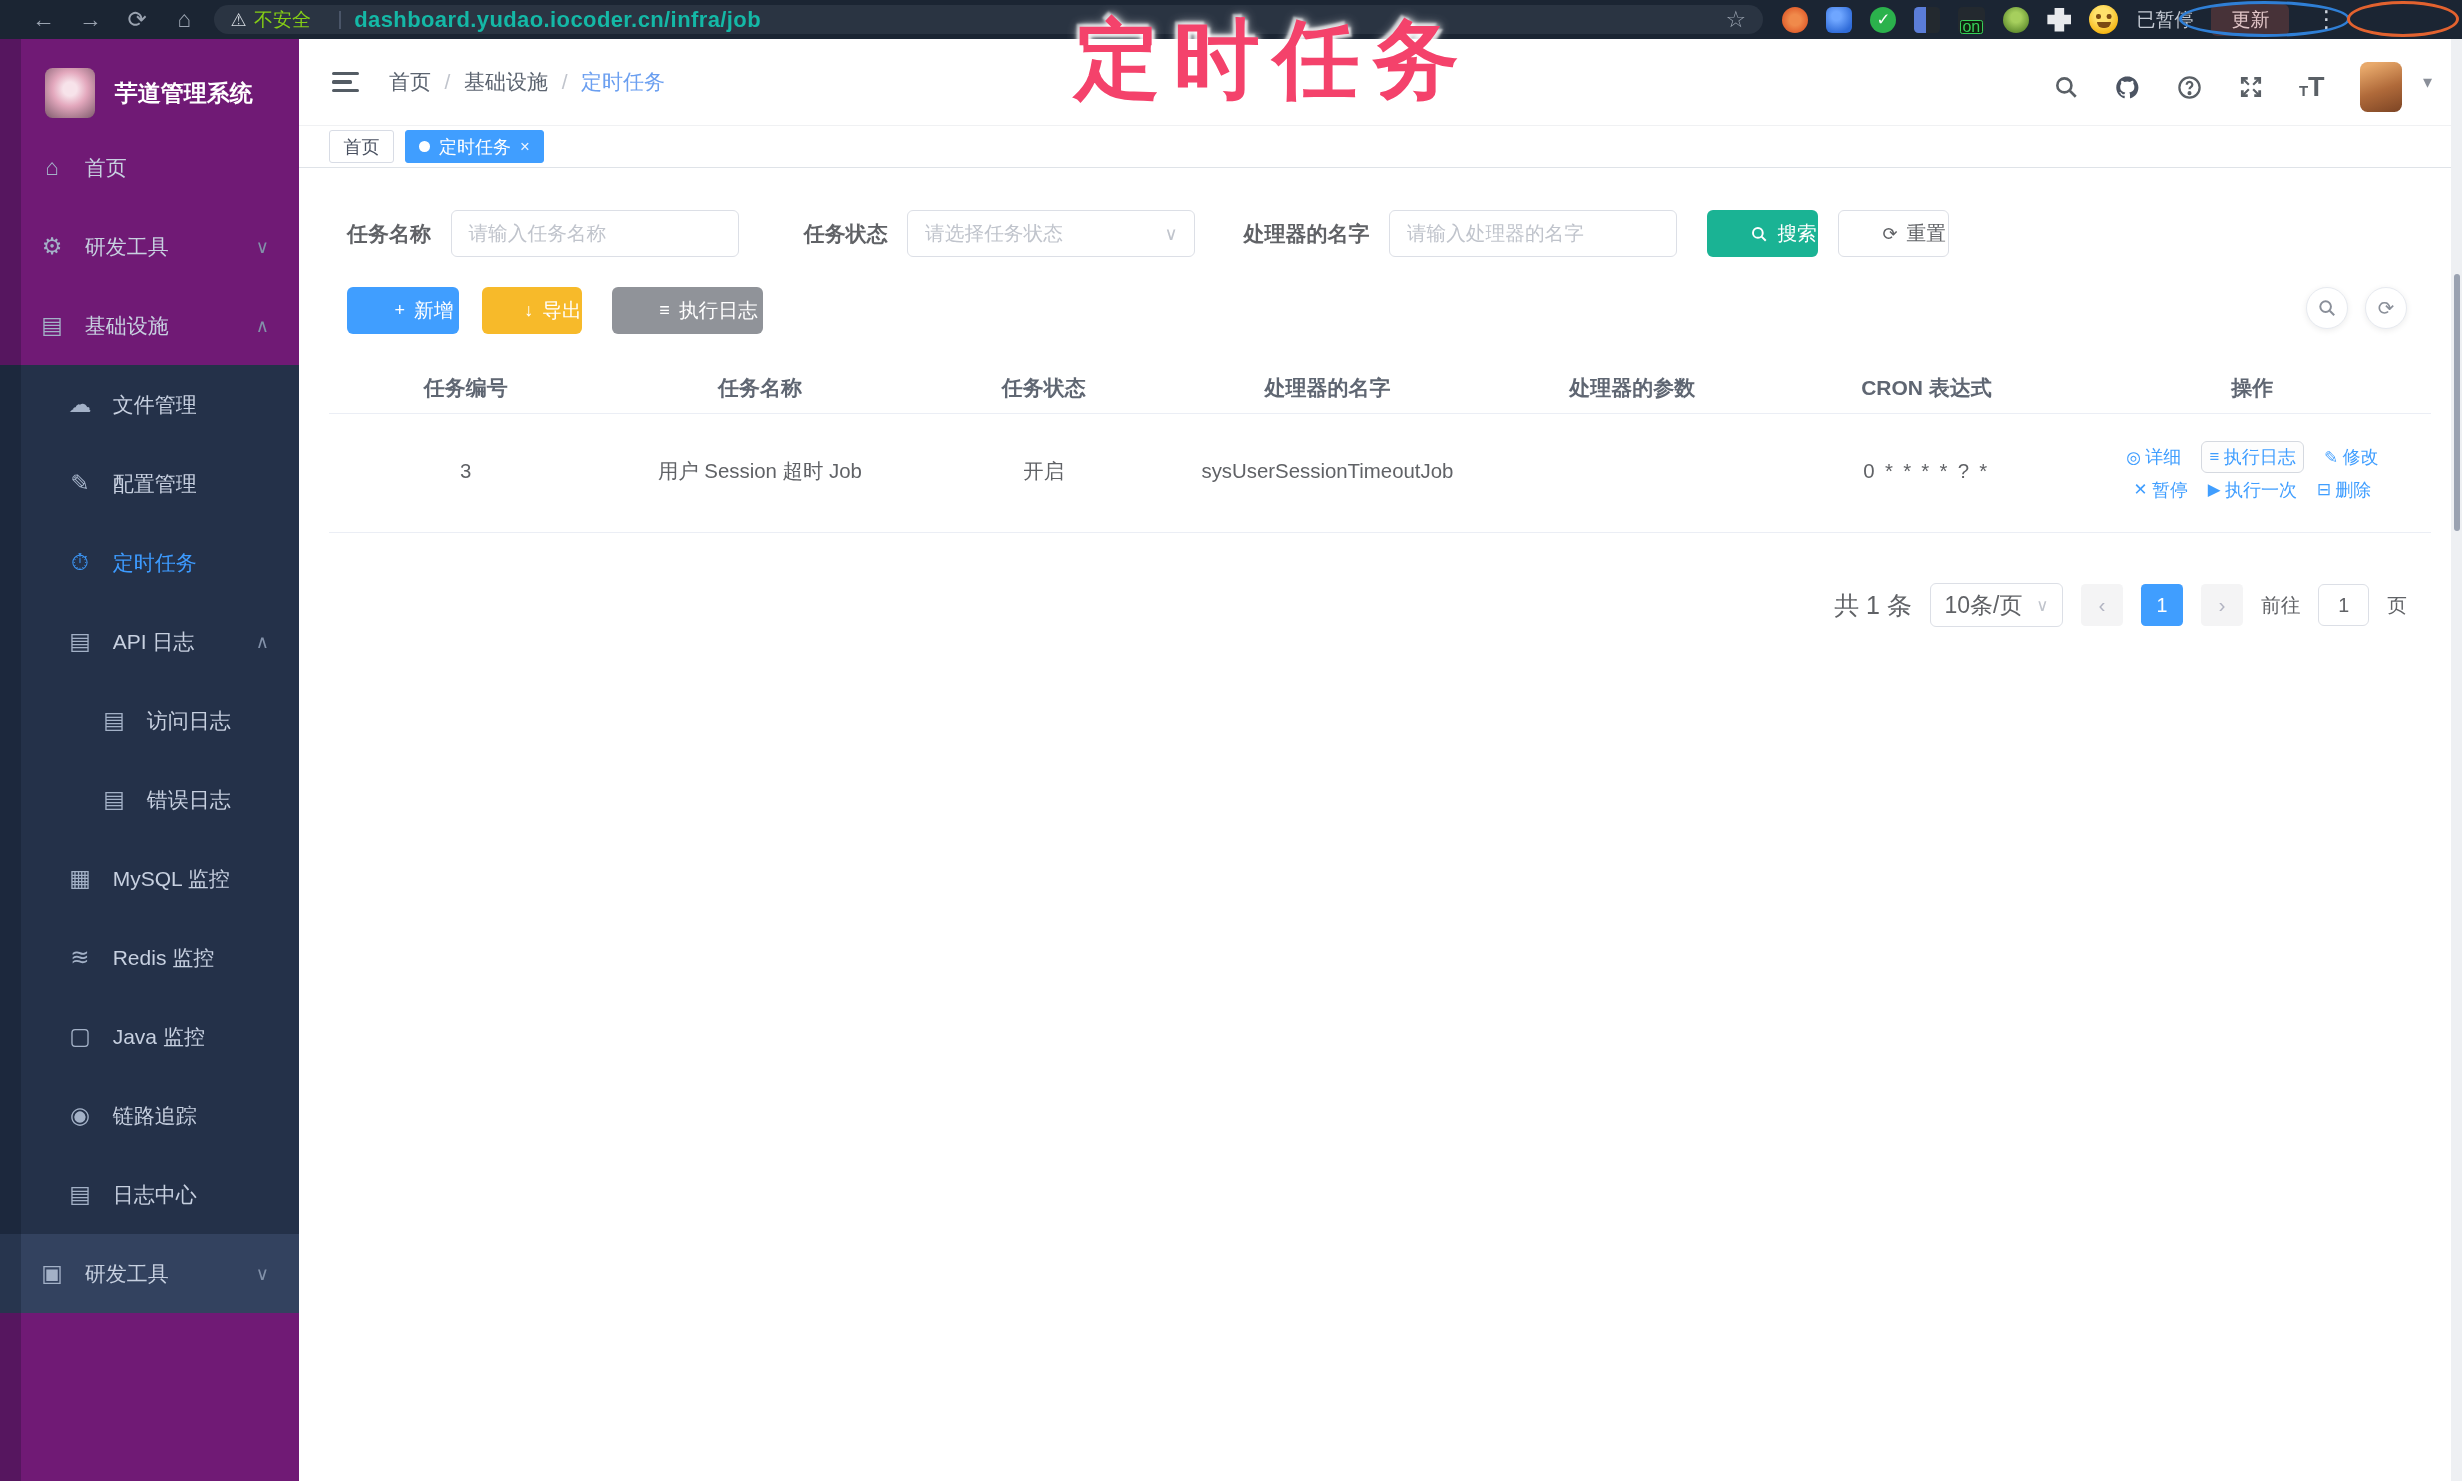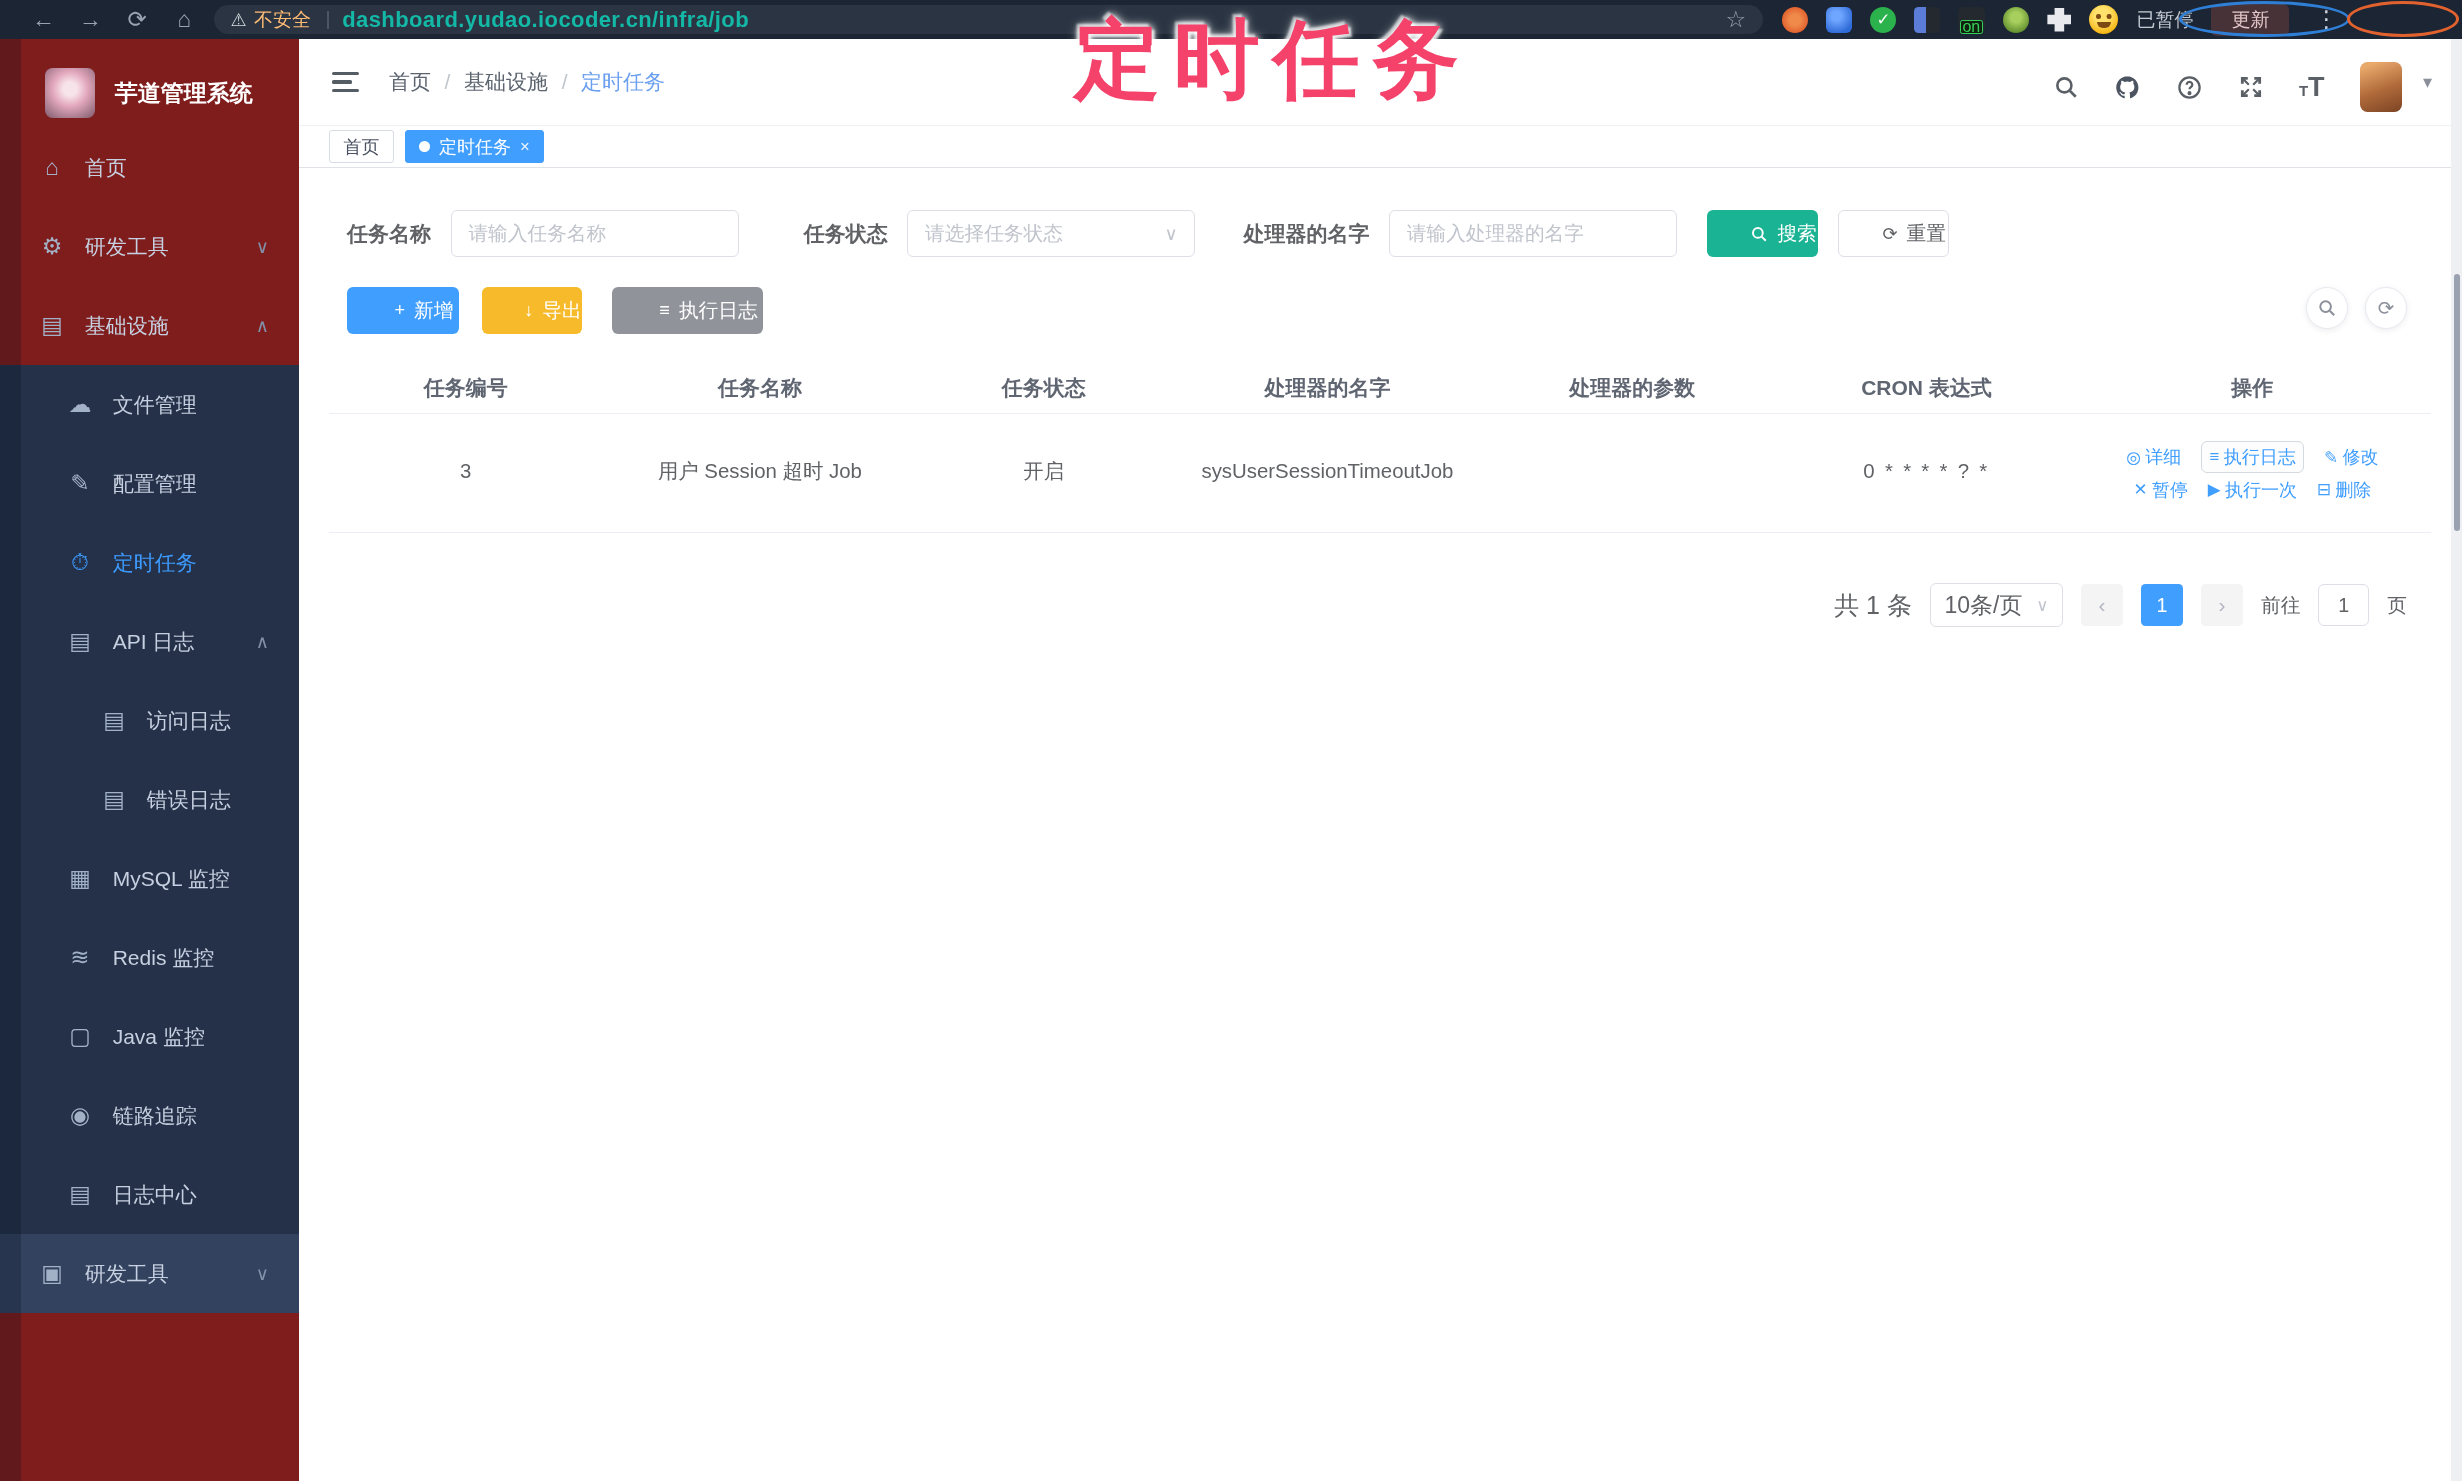--- a/index.html
+++ b/index.html
@@ -7,21 +7,21 @@
   body { font-family:"Liberation Sans","DejaVu Sans",sans-serif; background:#fff; overflow:hidden; }
   .screen { position:relative; width:2462px; height:1482px; overflow:hidden; background:#fff; }
 
   
   .chrome { position:absolute; top:0; left:0; width:2462px; height:39px; background:#1b2533;
             display:flex; align-items:center; padding-left:19.7px; color:#cdd3dc; z-index:5; }
   .nav-ico { font-size:23px; color:#9aa3b0; width:47px; text-align:center; flex:0 0 auto; }
   .omnibox { width:1549px; height:29px; background:#2a3442; border-radius:14.4px; display:flex;
              align-items:center; padding:0 16.7px; margin-left:6px; flex:0 0 auto; }
   .warn-ico { font-size:18px; color:#d8dde3; margin-right:7.6px; }
-  .sec-label { font-size:19px; color:#fdba74; margin-right:16px; }
+  .sec-label { font-size:19px; color:#84cc16; margin-right:28px; }
   .omni-div { width:1.5px; height:18px; background:#4a5568; margin-right:13.6px; }
   .url-main { font-size:22px; font-weight:bold; color:#14b8a6; letter-spacing:0.4px; white-space:nowrap; }
   .url-star { margin-left:auto; font-size:23px; color:#9aa3b0; }
   .ext-row { display:flex; align-items:center; gap:18px; margin-left:19.7px; flex:0 0 auto; }
   .ext { width:26px; height:26px; border-radius:50%; flex:0 0 auto; }
   .ext-orange { background:radial-gradient(circle at 50% 50%, #f08a4b 30%, #e2622f 70%); }
   .ext-blue { background:radial-gradient(circle at 40% 35%, #6fa6ff 20%, #2f6bd8 75%); border-radius:6px; }
   .ext-green { background:#2bb24c; color:#fff; font-size:16.7px; line-height:26px; text-align:center; }
   .ext-grid { background:linear-gradient(90deg,#5b7dd8 48%,#23292f 48%); border-radius:4.5px; }
   .ext-on { width:27px; height:26px; background:#23292f; border-radius:4.5px; position:relative; }
@@ -42,21 +42,21 @@
   .ring-blue { left:2179px; width:171px; border:3.8px solid #2f7fd6; }
   .ring-orange { left:2347px; width:112px; border:3.8px solid #e2622f; }
 
   
   .annotation { position:absolute; left:1074px; top:1.5px; z-index:60; font-size:86px; font-weight:bold;
                 color:#f4426b; letter-spacing:13.6px; pointer-events:none;
                 text-shadow:0 0 6px rgba(255,255,255,.95), 0 0 12px rgba(255,255,255,.85),
                             3px 3px 2.3px rgba(255,255,255,.7), -3px -3px 2.3px rgba(255,255,255,.6); }
 
   
-  .sidebar { position:absolute; top:39px; left:0; width:299px; height:1442px; background:#7f1d1d; z-index:2; }
+  .sidebar { position:absolute; top:39px; left:0; width:299px; height:1442px; background:#701a75; z-index:2; }
   .sidebar-gutter { position:absolute; top:0; left:0; width:21px; height:100%; background:rgba(5,12,26,.24); z-index:3; }
   .logo-row { height:89px; display:flex; align-items:center; padding:19.7px 0 0 45px; }
   .logo-img { width:50px; height:50px; border-radius:7.6px; flex:0 0 auto;
               background:radial-gradient(circle at 50% 42%, #f7e3ea 18%, #e3a8bd 45%, #7c5a6b 100%); }
   .logo-title { margin-left:19.7px; color:#fff; font-size:23px; font-weight:bold; white-space:nowrap; }
   .menu-item { height:79px; display:flex; align-items:center; color:#c7d0e0; font-size:21px; cursor:pointer; }
   .menu-item .mi-icon { width:32px; text-align:center; font-size:23px; color:#a3b1c7; margin:0 16.7px 0 36px; flex:0 0 auto; }
   .menu-item .mi-label { white-space:nowrap; }
   .menu-item .mi-arrow { margin-left:auto; margin-right:30px; font-size:18px; color:#8291a9; }
   .submenu { background:#243149; }

